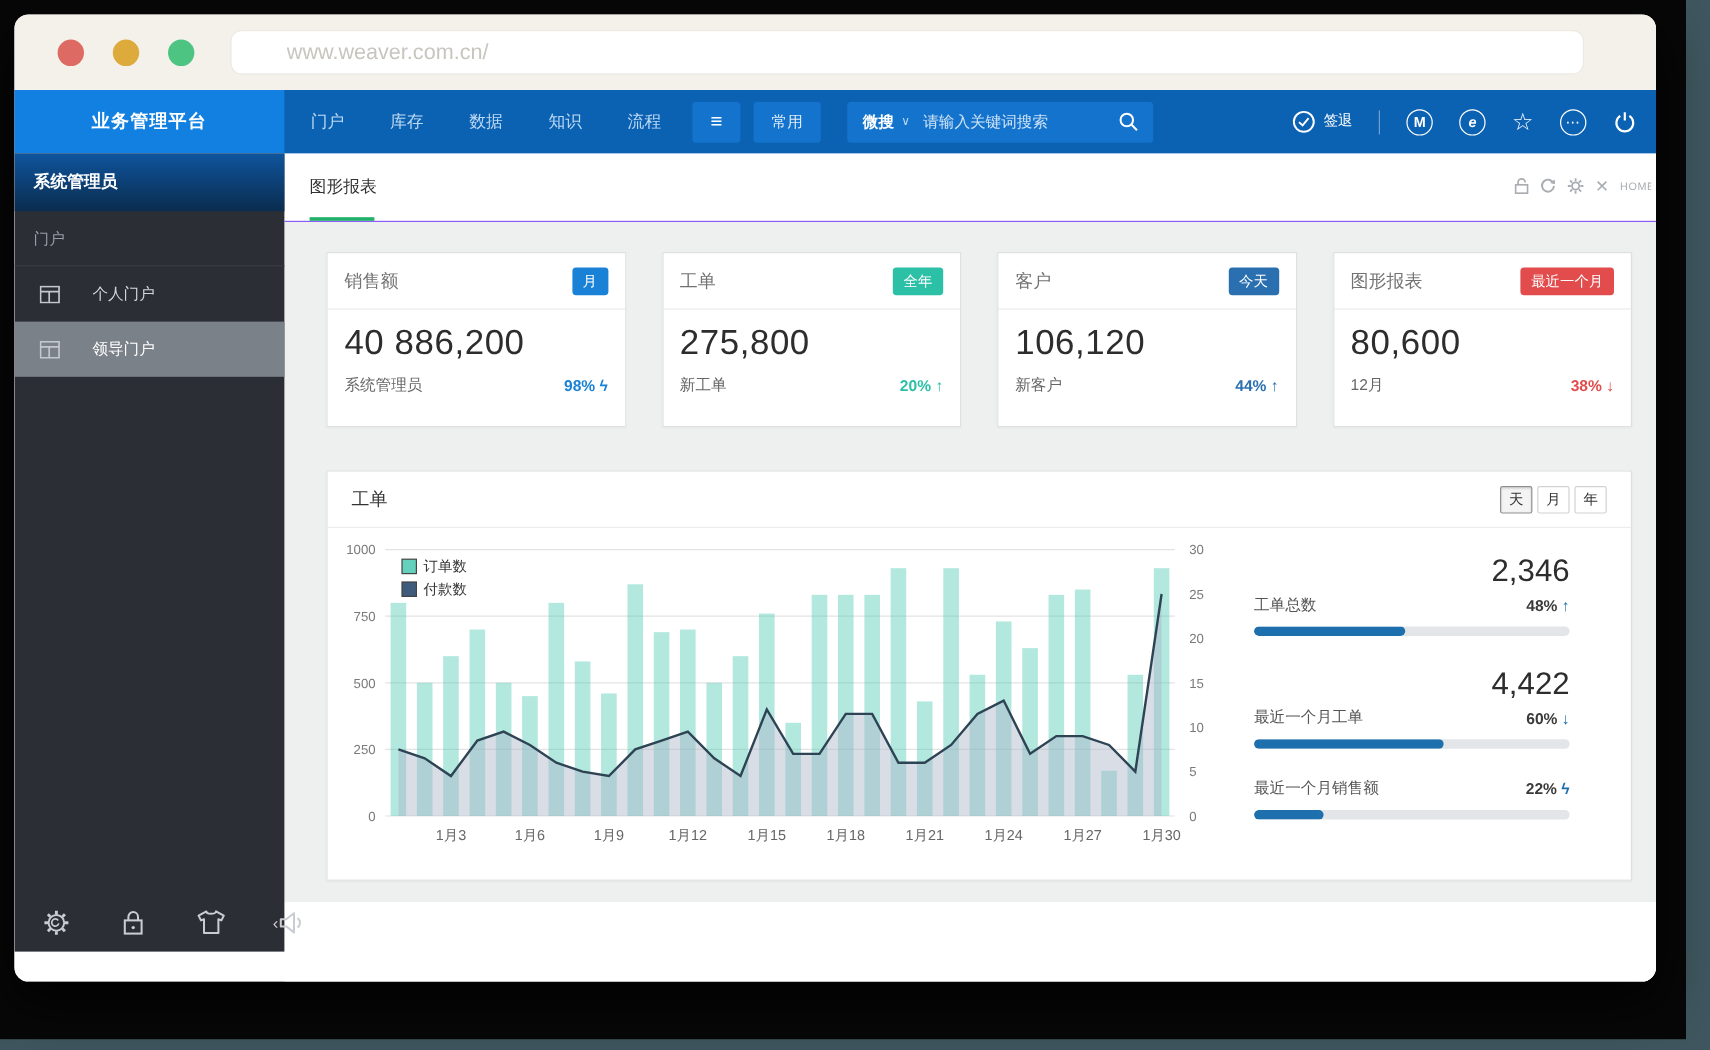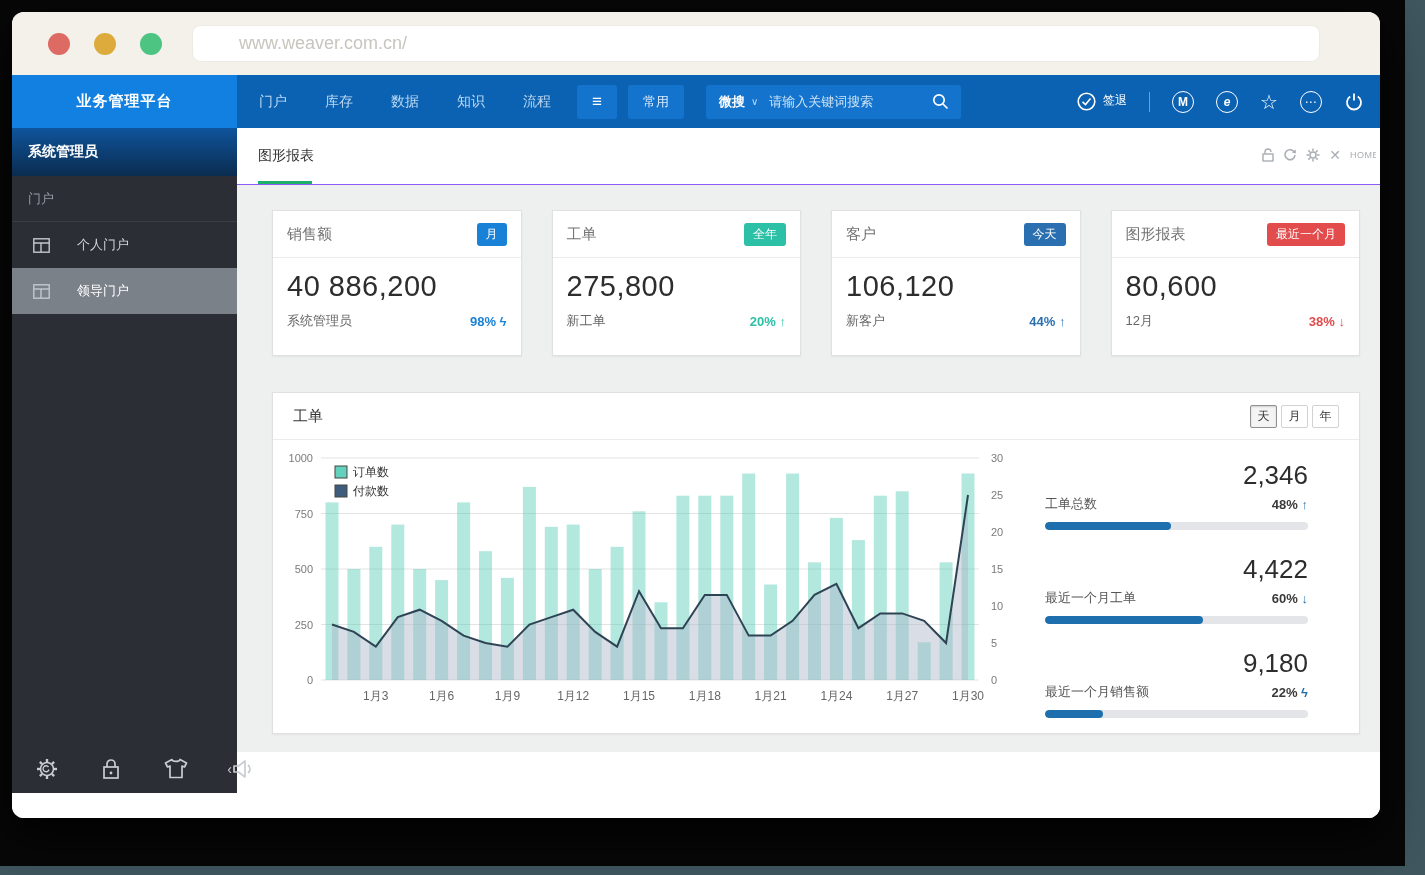--- a/index.html
+++ b/index.html
@@ -417,21 +417,20 @@
                   <div class="stat-value">4,422</div>
                   <div class="stat-row">
                     <span class="stat-label">最近一个月工单</span>
                     <span class="stat-pct">60% <span class="glyph" style="color:#1d6fad">↓</span></span>
                   </div>
                   <div class="stat-track">
                     <div class="stat-fill" style="width:60%"></div>
                   </div>
                 </div>
                 <div class="stat">
-                  <div class="stat-value">9,180</div>
                   <div class="stat-row">
                     <span class="stat-label">最近一个月销售额</span>
                     <span class="stat-pct">22% <span class="glyph" style="color:#1d6fad">ϟ</span></span>
                   </div>
                   <div class="stat-track">
                     <div class="stat-fill" style="width:22%"></div>
                   </div>
                 </div>
               </div>
           </div>

